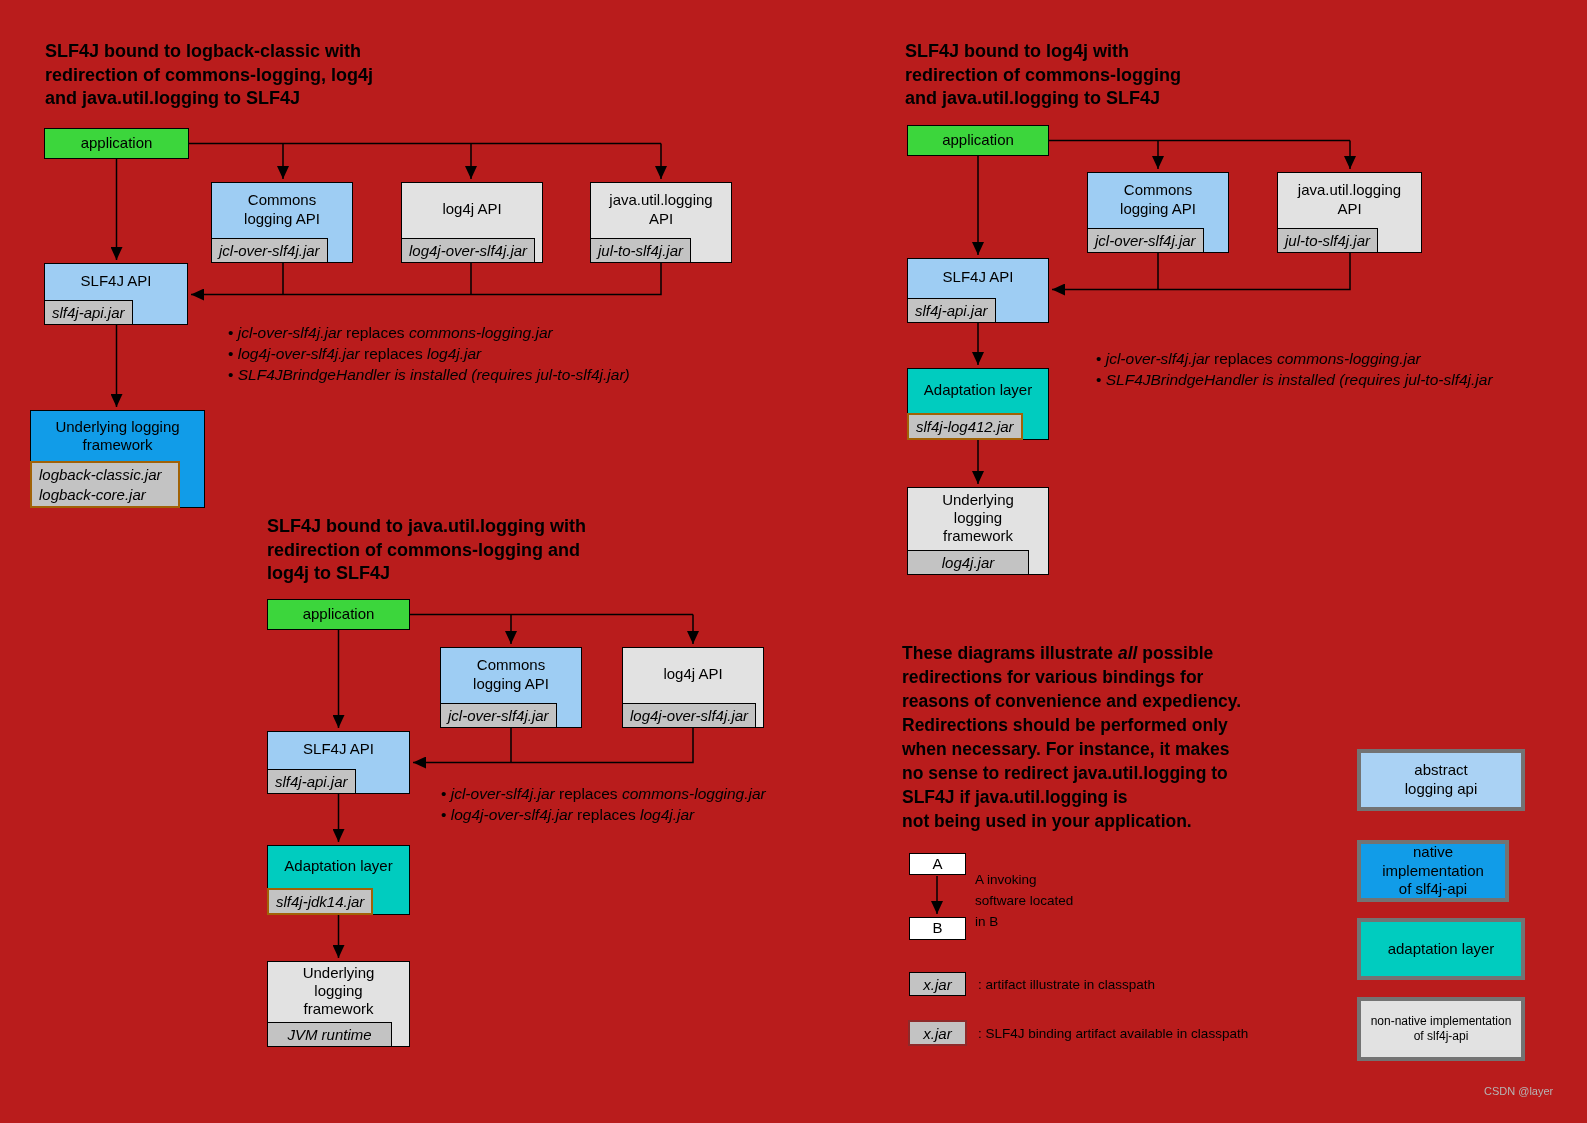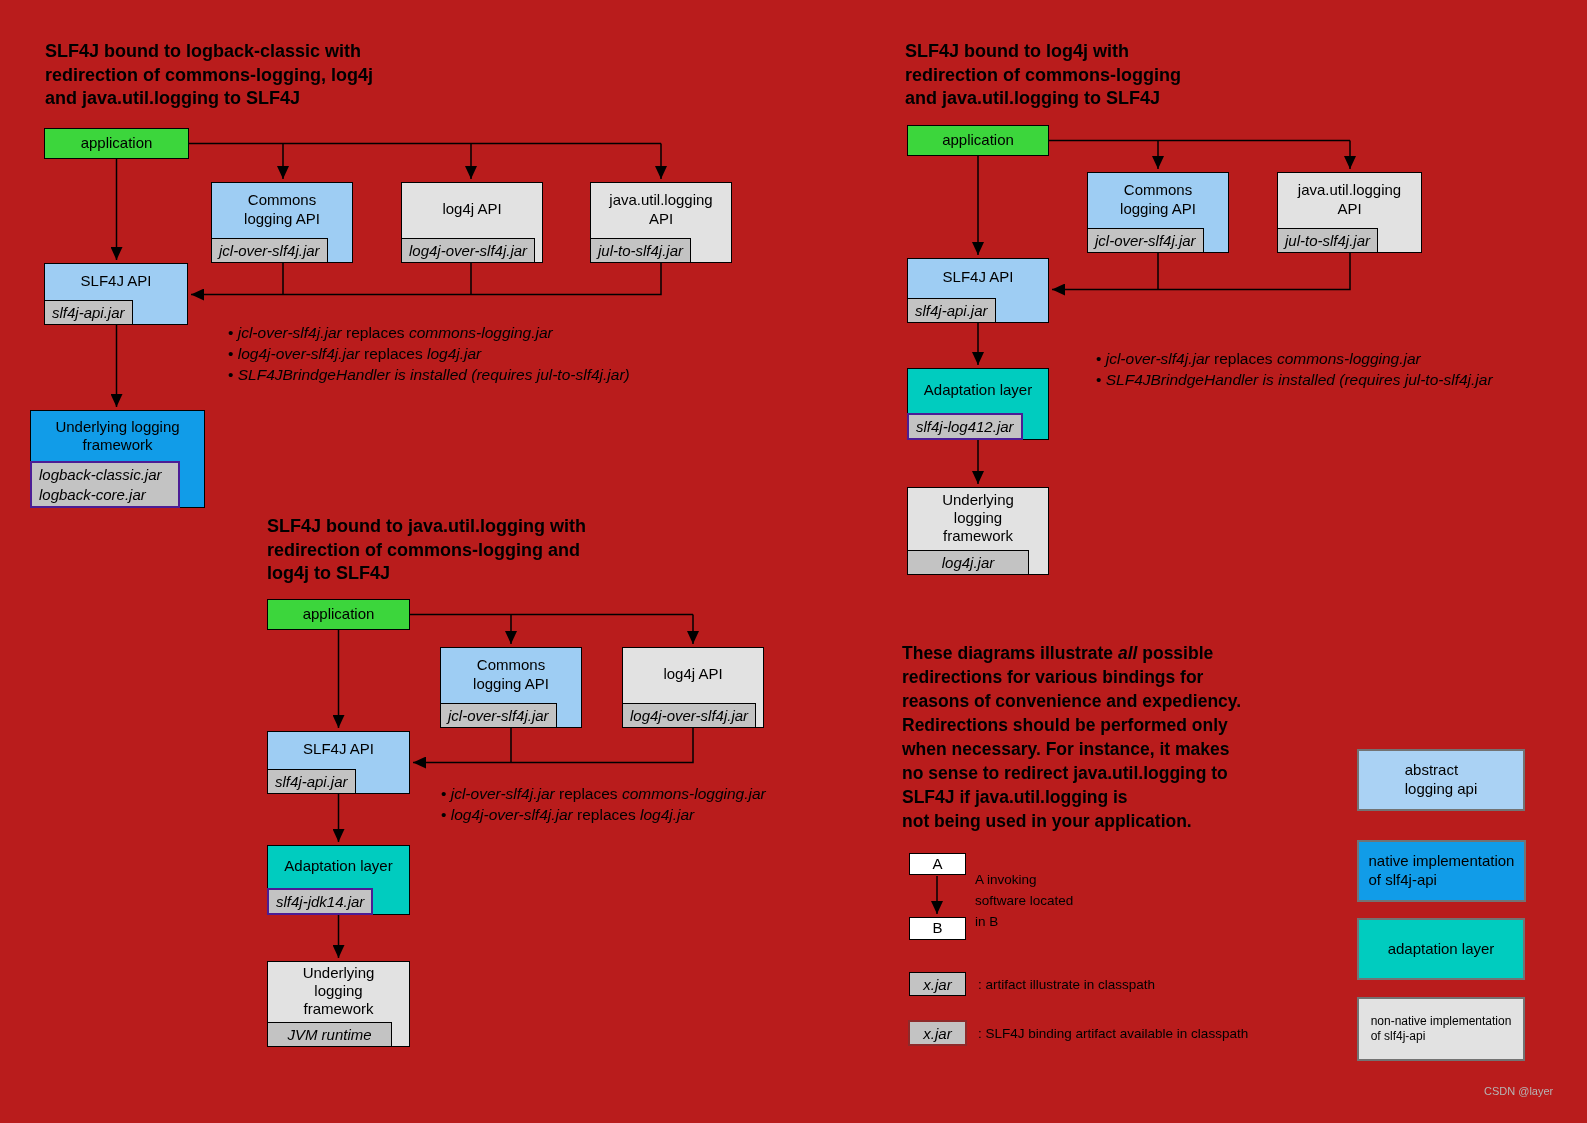--- a/index.html
+++ b/index.html
@@ -6,31 +6,31 @@
   #canvas{
     position:relative;width:1587px;height:1123px;overflow:hidden;background:#b91c1c;
     font-family:"Liberation Sans","DejaVu Sans",sans-serif;color:#000;
   }
   svg.connectors{position:absolute;left:0;top:0;}
   .dtitle{position:absolute;font-weight:bold;font-size:18px;line-height:23.5px;white-space:pre-line;}
   .box{position:absolute;border:1px solid #000;box-sizing:border-box;font-size:15px;text-align:center;}
   .box .ttl{position:absolute;left:0;right:0;top:0;bottom:26px;display:flex;align-items:center;justify-content:center;white-space:pre-line;line-height:1.22;}
   .box .ttl.full{bottom:0;}
   .jar{position:absolute;left:-1px;bottom:-1px;background:#c3c3c3;border:1px solid #000;font-style:italic;font-size:15px;line-height:1.3;padding:2px 7px;white-space:pre-line;box-sizing:border-box;}
-  .jar.bind{border:2px solid #4c1d95;}
+  .jar.bind{border:2px solid #a16207;}
   .jar.left{text-align:left;}
   .bullets{position:absolute;font-size:15.5px;line-height:21px;}
   .bullets .bline{white-space:nowrap;}
   .bullets .bline::before{content:"\2022  ";}
   .it{font-style:italic;}
   .note{position:absolute;font-weight:bold;font-size:17.5px;line-height:24px;white-space:pre-line;}
   .cap{position:absolute;font-size:13.5px;line-height:21px;white-space:pre-line;}
   .jarbox{position:absolute;border:1px solid #000;background:#c3c3c3;font-style:italic;font-size:15px;display:flex;align-items:center;justify-content:center;box-sizing:border-box;}
   .jarbox.bind{border:2px solid #8e2a2a;}
-  .legendbox{position:absolute;border:2px solid #737373;display:flex;align-items:center;justify-content:center;text-align:left;white-space:pre-line;font-size:15px;line-height:1.25;box-sizing:border-box;}
+  .legendbox{position:absolute;border:4px solid #737373;display:flex;align-items:center;justify-content:center;text-align:center;white-space:pre-line;font-size:15px;line-height:1.25;box-sizing:border-box;}
   .watermark{position:absolute;font-size:11px;color:#b5b5b5;}
 </style>
 </head>
 <body>
 
 <div id="canvas">
 
   <svg class="connectors" width="1587" height="1123">
     <defs>
       <marker id="arr" markerWidth="13" markerHeight="12" refX="13" refY="6" orient="auto" markerUnits="userSpaceOnUse">
@@ -219,21 +219,21 @@
 in B</div>
 
   <div class="jarbox" style="left:909px;top:972px;width:57px;height:24px;">x.jar</div>
   <div class="cap" style="left:978px;top:974px;">: artifact illustrate in classpath</div>
 
   <div class="jarbox bind" style="left:908px;top:1020px;width:59px;height:26px;">x.jar</div>
   <div class="cap" style="left:978px;top:1023px;">: SLF4J binding artifact available in classpath</div>
 
   <div class="legendbox" style="left: 1357px; top: 749px; width: 168px; height: 62px; background-color: rgb(170, 210, 244);">abstract
 logging api</div>
-  <div class="legendbox" style="left: 1357px; top: 840px; width: 169px; height: 62px; background-color: rgb(17, 156, 232);">native implementation
+  <div class="legendbox" style="left: 1357px; top: 840px; width: 152px; height: 62px; background-color: rgb(17, 156, 232);">native implementation
 of slf4j-api</div>
   <div class="legendbox" style="left: 1357px; top: 918px; width: 168px; height: 62px; background-color: rgb(0, 204, 191);">adaptation layer</div>
   <div class="legendbox" style="left: 1357px; top: 997px; width: 168px; height: 64px; font-size: 12px; background-color: rgb(226, 226, 226);">non-native implementation
 of slf4j-api</div>
 
   <div class="watermark" style="left:1484px;top:1085px;">CSDN @layer</div>
 
 </div>
 
 </body></html>

